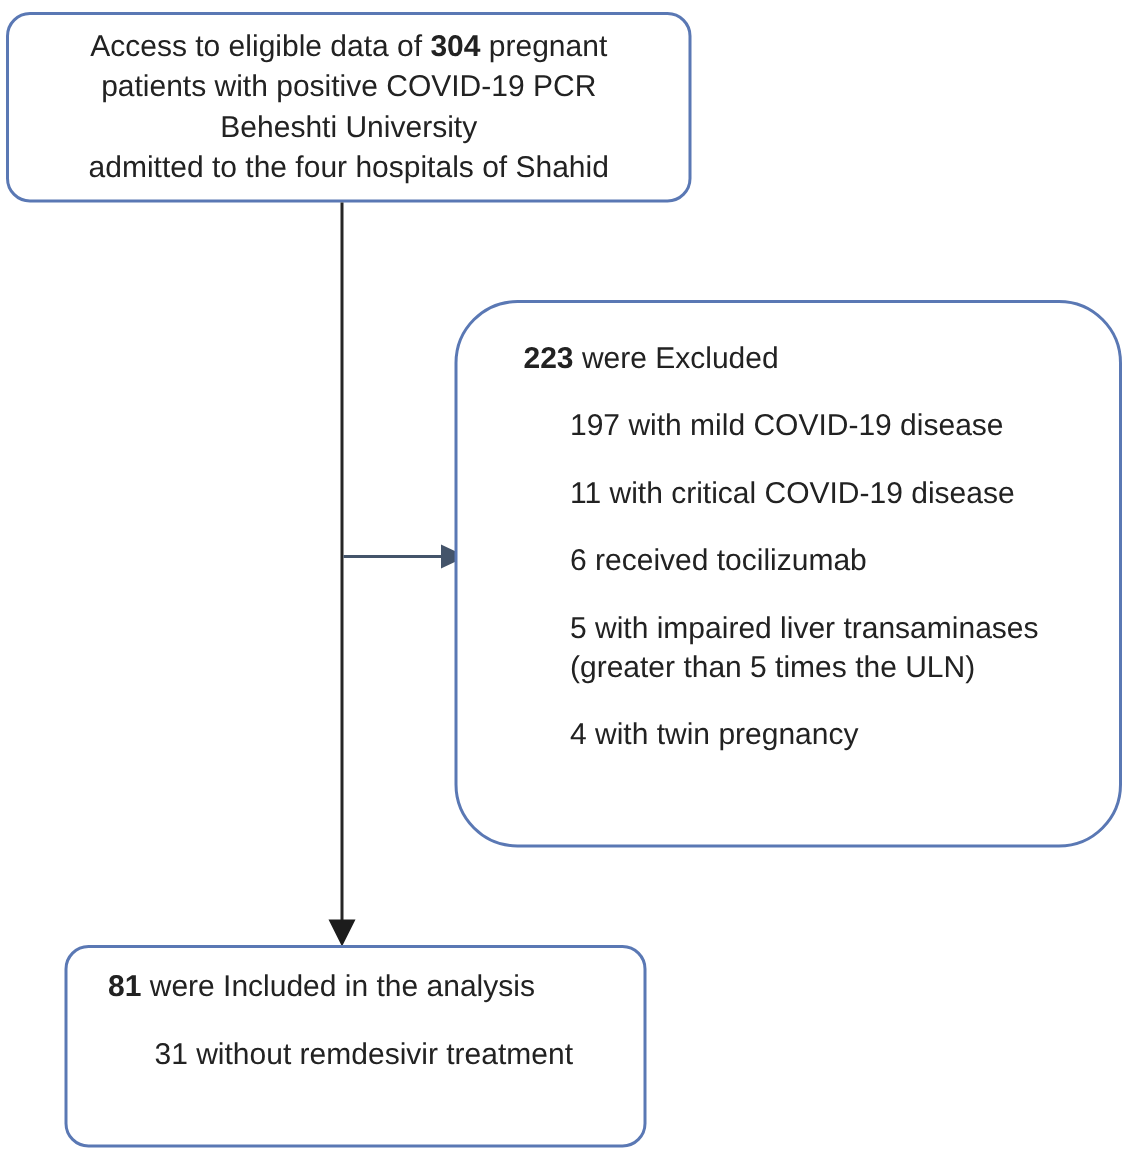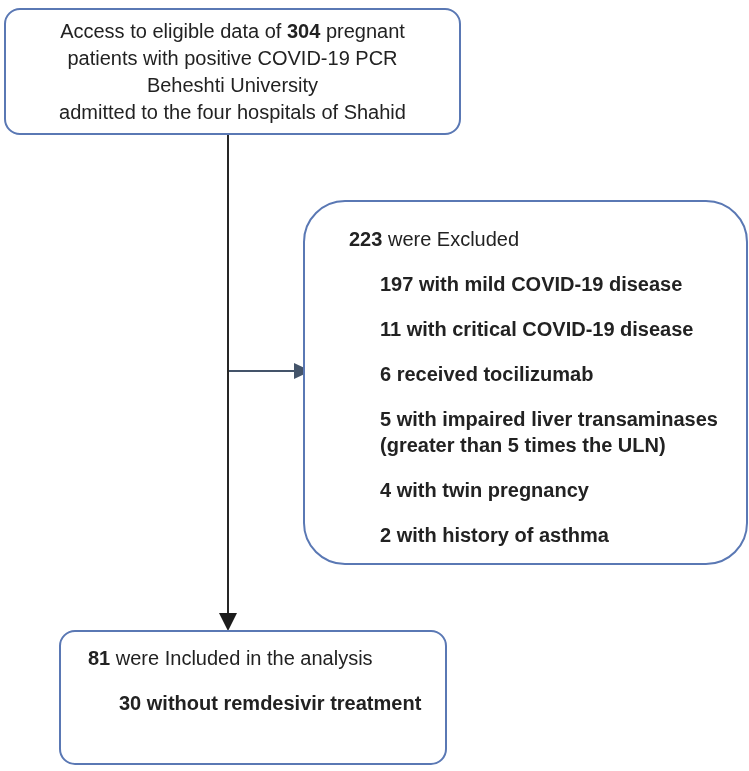--- a/index.html
+++ b/index.html
@@ -83,33 +83,31 @@
     border-radius: 42px;
     padding: 24px 2px 0 44px;
   }
   .included-box {
     left: 43px;
     top: 630px;
     width: 388px;
     height: 135px;
     border-radius: 16px;
     padding: 13px 12px 0 27px;
-    margin-left: 16px;
   }
   .box-title {
     margin: 0 0 19px 0;
     line-height: 26px;
   }
   .box-title b {
     font-weight: bold;
   }
   .item {
     margin: 0 0 19px 31px;
     line-height: 26px;
-    font-weight: bold;
   }
   .wrap-narrow {
     max-width: 350px;
   }
 </style>
 </head>
 <body>
 
 <div class="canvas">
 
@@ -125,21 +123,20 @@
   <div class="hline"></div>
   <div class="arrowhead-right"></div>
 
   <div class="box excluded-box">
     <p class="box-title"><b>223</b><span> were Excluded</span></p>
     <div class="item">197 with mild COVID-19 disease</div>
     <div class="item">11 with critical COVID-19 disease</div>
     <div class="item">6 received tocilizumab</div>
     <div class="item wrap-narrow">5 with impaired liver transaminases (greater than 5 times the ULN)</div>
     <div class="item">4 with twin pregnancy</div>
-    <div class="item">2 with history of asthma</div>
   </div>
 
   <div class="box included-box">
     <p class="box-title"><b>81</b><span> were Included in the analysis</span></p>
-    <div class="item">30 without remdesivir treatment</div>
+    <div class="item">31 without remdesivir treatment</div>
   </div>
 
 </div>
 
 </body></html>

